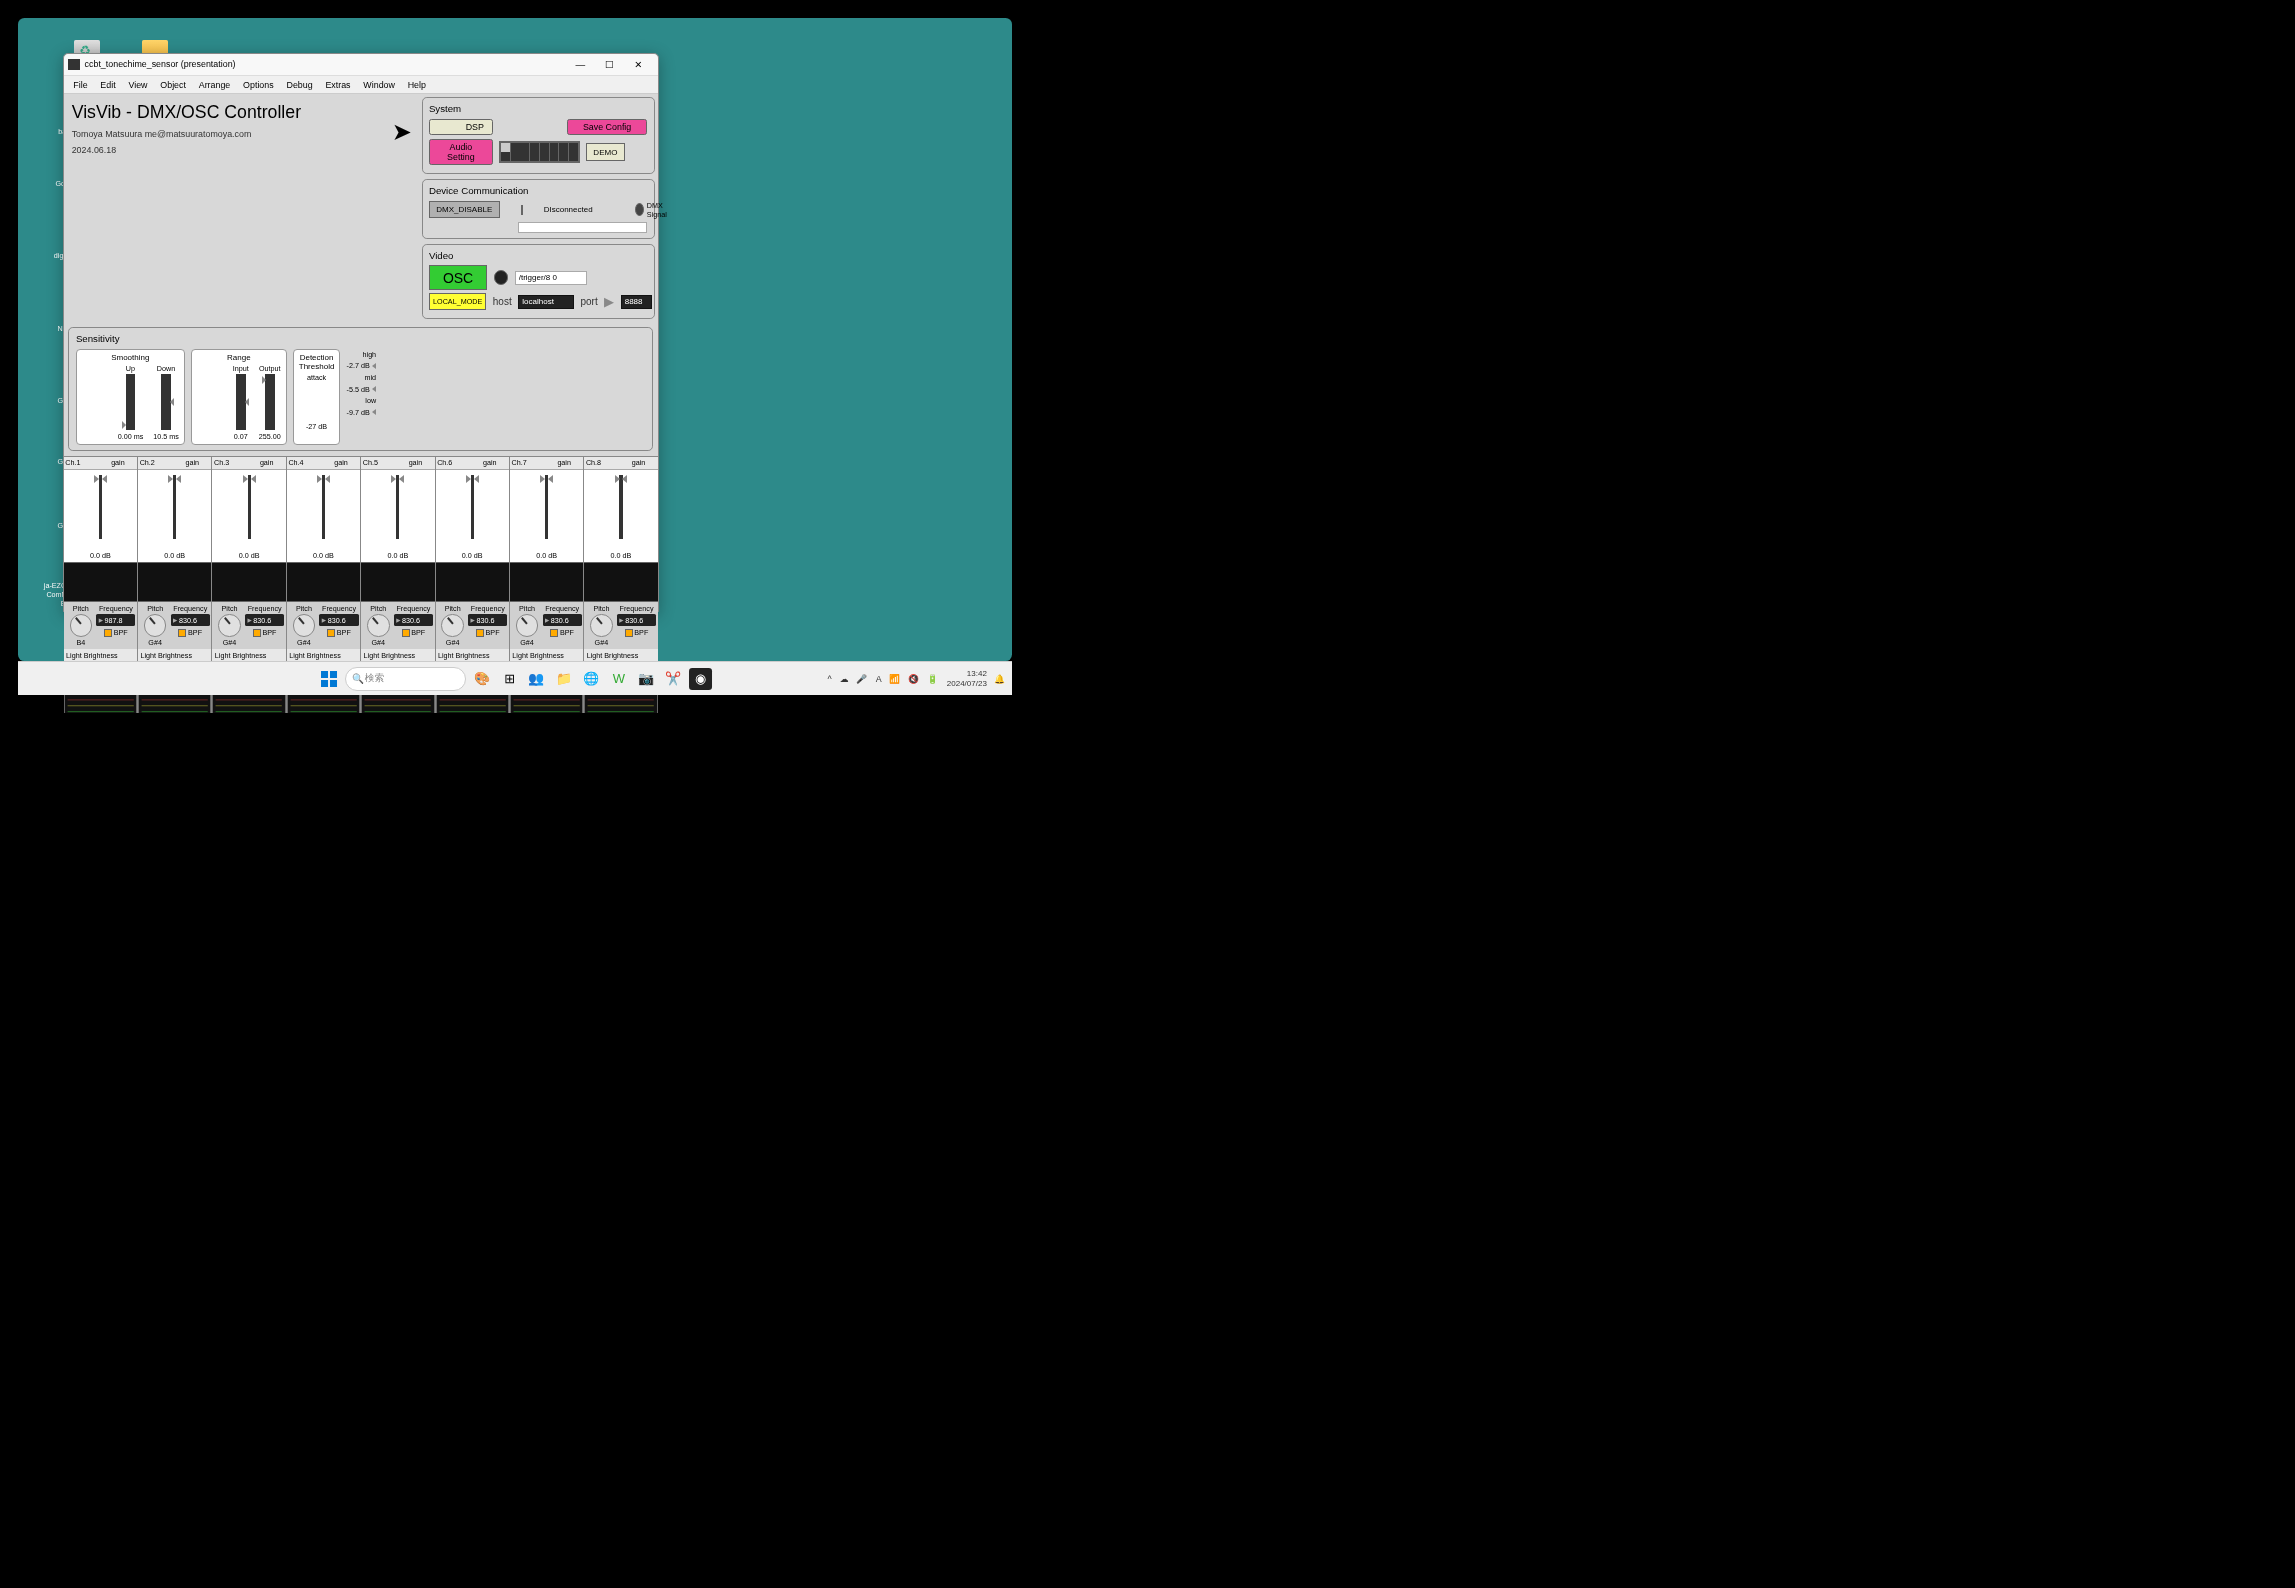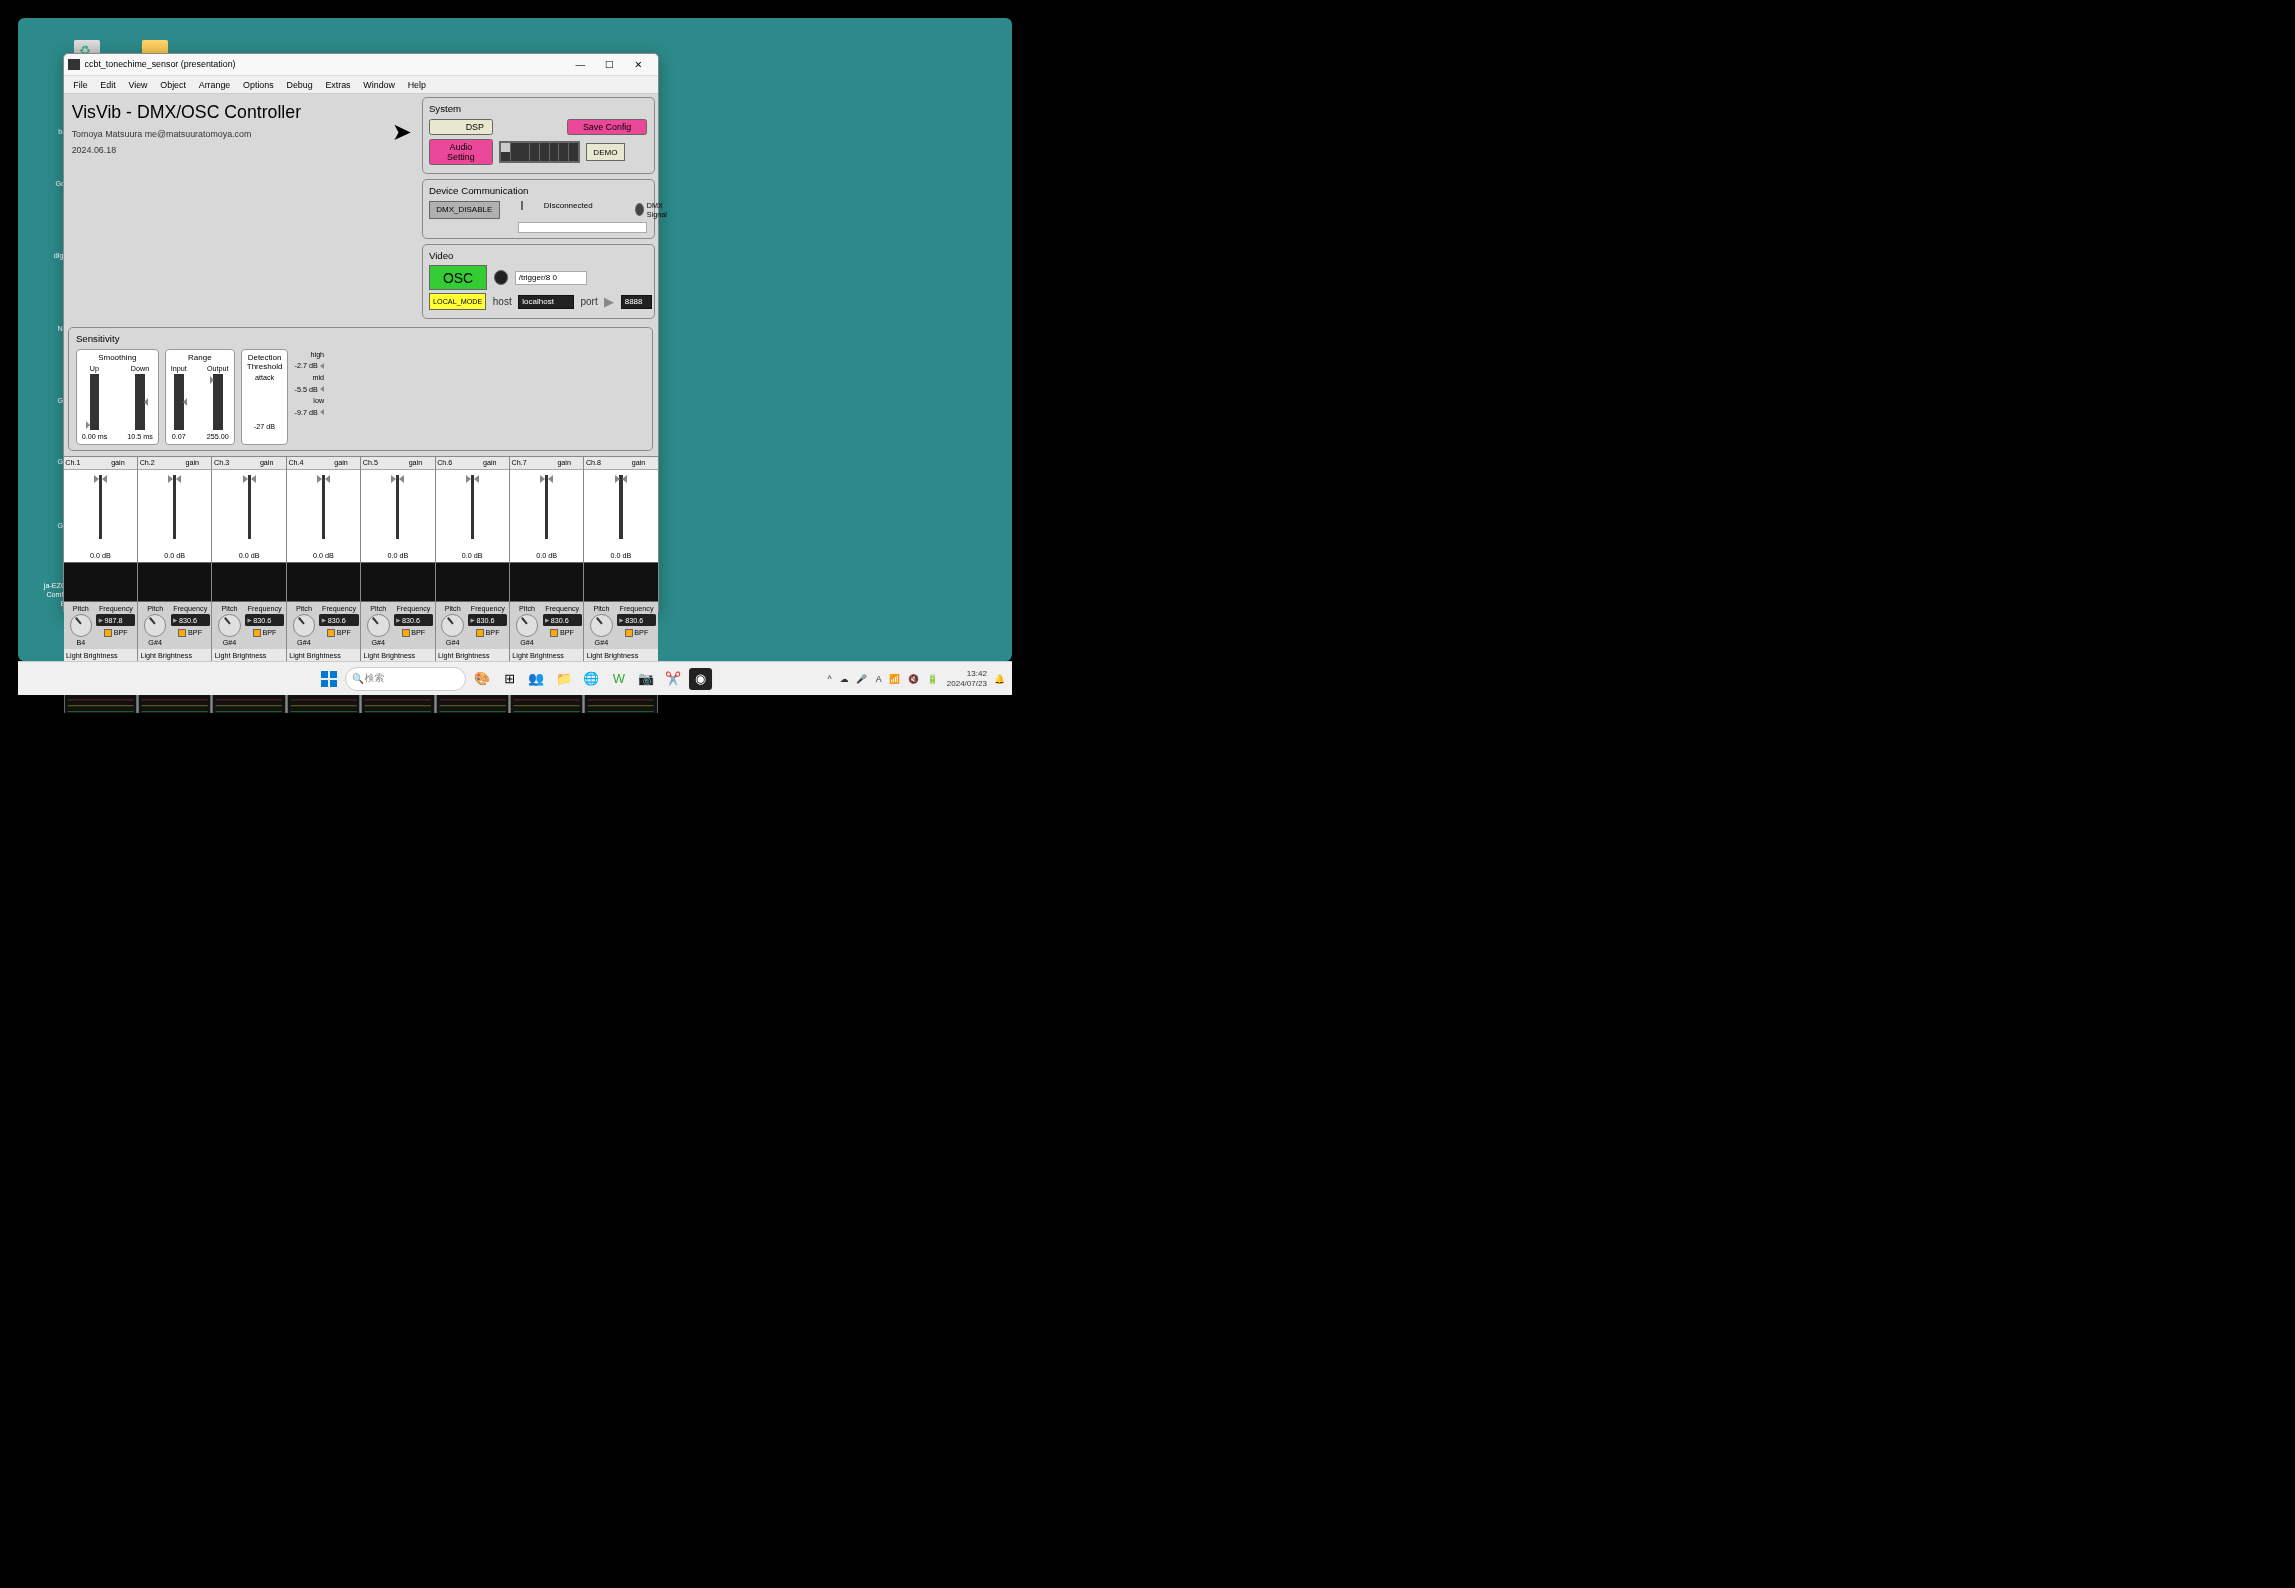--- a/index.html
+++ b/index.html
@@ -48,21 +48,21 @@
 .btn { border: 0.8px solid #666; background: #ec4899; padding: 2.4px 8px; font-size: 8.9px; border-radius: 2.4px; cursor: pointer; }
 .btn-dsp { width: 64px; text-align: right; background: #e8e8d0; }
 .btn-save { width: 80px; text-align: center; }
 .btn-audio { width: 64px; text-align: center; }
 .demo-btn { background: #e8e8d0; border: 0.8px solid #666; padding: 3.2px 6.4px; font-size: 8px; }
 .color-grid { display: grid; grid-template-columns: repeat(8, 8.9px); grid-template-rows: repeat(2, 8.9px); gap: 0.8px; border: 0.8px solid #666; padding: 0.8px; background: #666; }
 .color-grid div { background: #333; }
 .color-grid div:first-child { background: #ccc; }
 
 .device-panel { width: 233px; }
-.dmx-row { display: flex; gap: 21px; }
+.dmx-row { display: flex; gap: 21px; align-items: center; }
 .btn-dmx { background: #b0b0b0; border: 0.8px solid #666; padding: 3.2px 6.4px; font-size: 8px; }
 .checkbox { width: 9.7px; height: 9.7px; border: 0.8px solid #666; background: #ddd; display: inline-block; }
 .disc-label { font-size: 8px; }
 .dmx-signal { display: flex; align-items: center; gap: 3.2px; font-size: 7.2px; }
 .signal-circle { width: 13px; height: 13px; border: 0.8px solid #666; border-radius: 50%; background: #444; }
 .white-bar { width: 129px; height: 11.3px; background: #fff; border: 0.8px solid #aaa; margin-top: 3.2px; margin-left: auto;}
 
 .video-panel { width: 233px; }
 .vid-row1 { display: flex; gap: 6.4px; align-items: center; margin-bottom: 3.2px; }
 .btn-osc { background: #3c3; border: 0.8px solid #666; padding: 3.2px 13px; font-size: 14px; }
@@ -70,21 +70,21 @@
 .led-circle { width: 14.5px; height: 14.5px; border: 0.8px solid #666; border-radius: 50%; background: #222; }
 .vid-input { background: #fff; border: 0.8px solid #aaa; padding: 1.6px 3.2px; font-size: 8px; width: 72px; }
 .host-input { background: #222; color: #fff; border: 0.8px solid #111; padding: 1.6px 3.2px; font-size: 8px; width: 56px; }
 .port-input { background: #222; color: #fff; border: 0.8px solid #111; padding: 1.6px 3.2px; font-size: 8px; width: 31px; }
 .row-label { font-size: 10px; color: #333; text-align: right; }
 
 .sensitivity-panel { margin: 0 4.8px 4.8px 4.8px; }
 .sens-row { display: flex; gap: 6.4px; }
 .sens-box { border: 0.8px solid #999; border-radius: 4px; background: #fff; padding: 3.2px 4.8px; }
 .sens-box-title { font-size: 8px; text-align: center; margin-bottom: 1.6px; }
-.sens-cols { display: flex; gap: 20px; }
+.sens-cols { display: flex; gap: 10px; margin-left: 36px; }
 .sens-col { text-align: center; font-size: 7.2px; }
 .vslider { width: 9.7px; height: 56px; background: #333; margin: 1.6px auto; position: relative; }
 .vslider::after { content:''; position:absolute; left:-3.2px; width:0; height:0; border-top:4px solid transparent; border-bottom:4px solid transparent; border-left:4.8px solid #888; }
 .vslider.top::after { top: 1.6px; }
 .vslider.bot::after { bottom: 1.6px; }
 .vslider.mid::after { top: 50%; margin-top:-4px; right:-3.2px; left:auto; border-left:none; border-right:4.8px solid #888;}
 .sens-val { font-size: 7.2px; }
 .db-marks { font-size: 7.2px; line-height: 1.6; text-align: right; }
 .db-marks div { display:flex; align-items:center; gap:2.4px; justify-content:flex-end;}
 .triangle-r { width:0;height:0;border-top:3.2px solid transparent;border-bottom:3.2px solid transparent;border-right:4.8px solid #888;}

